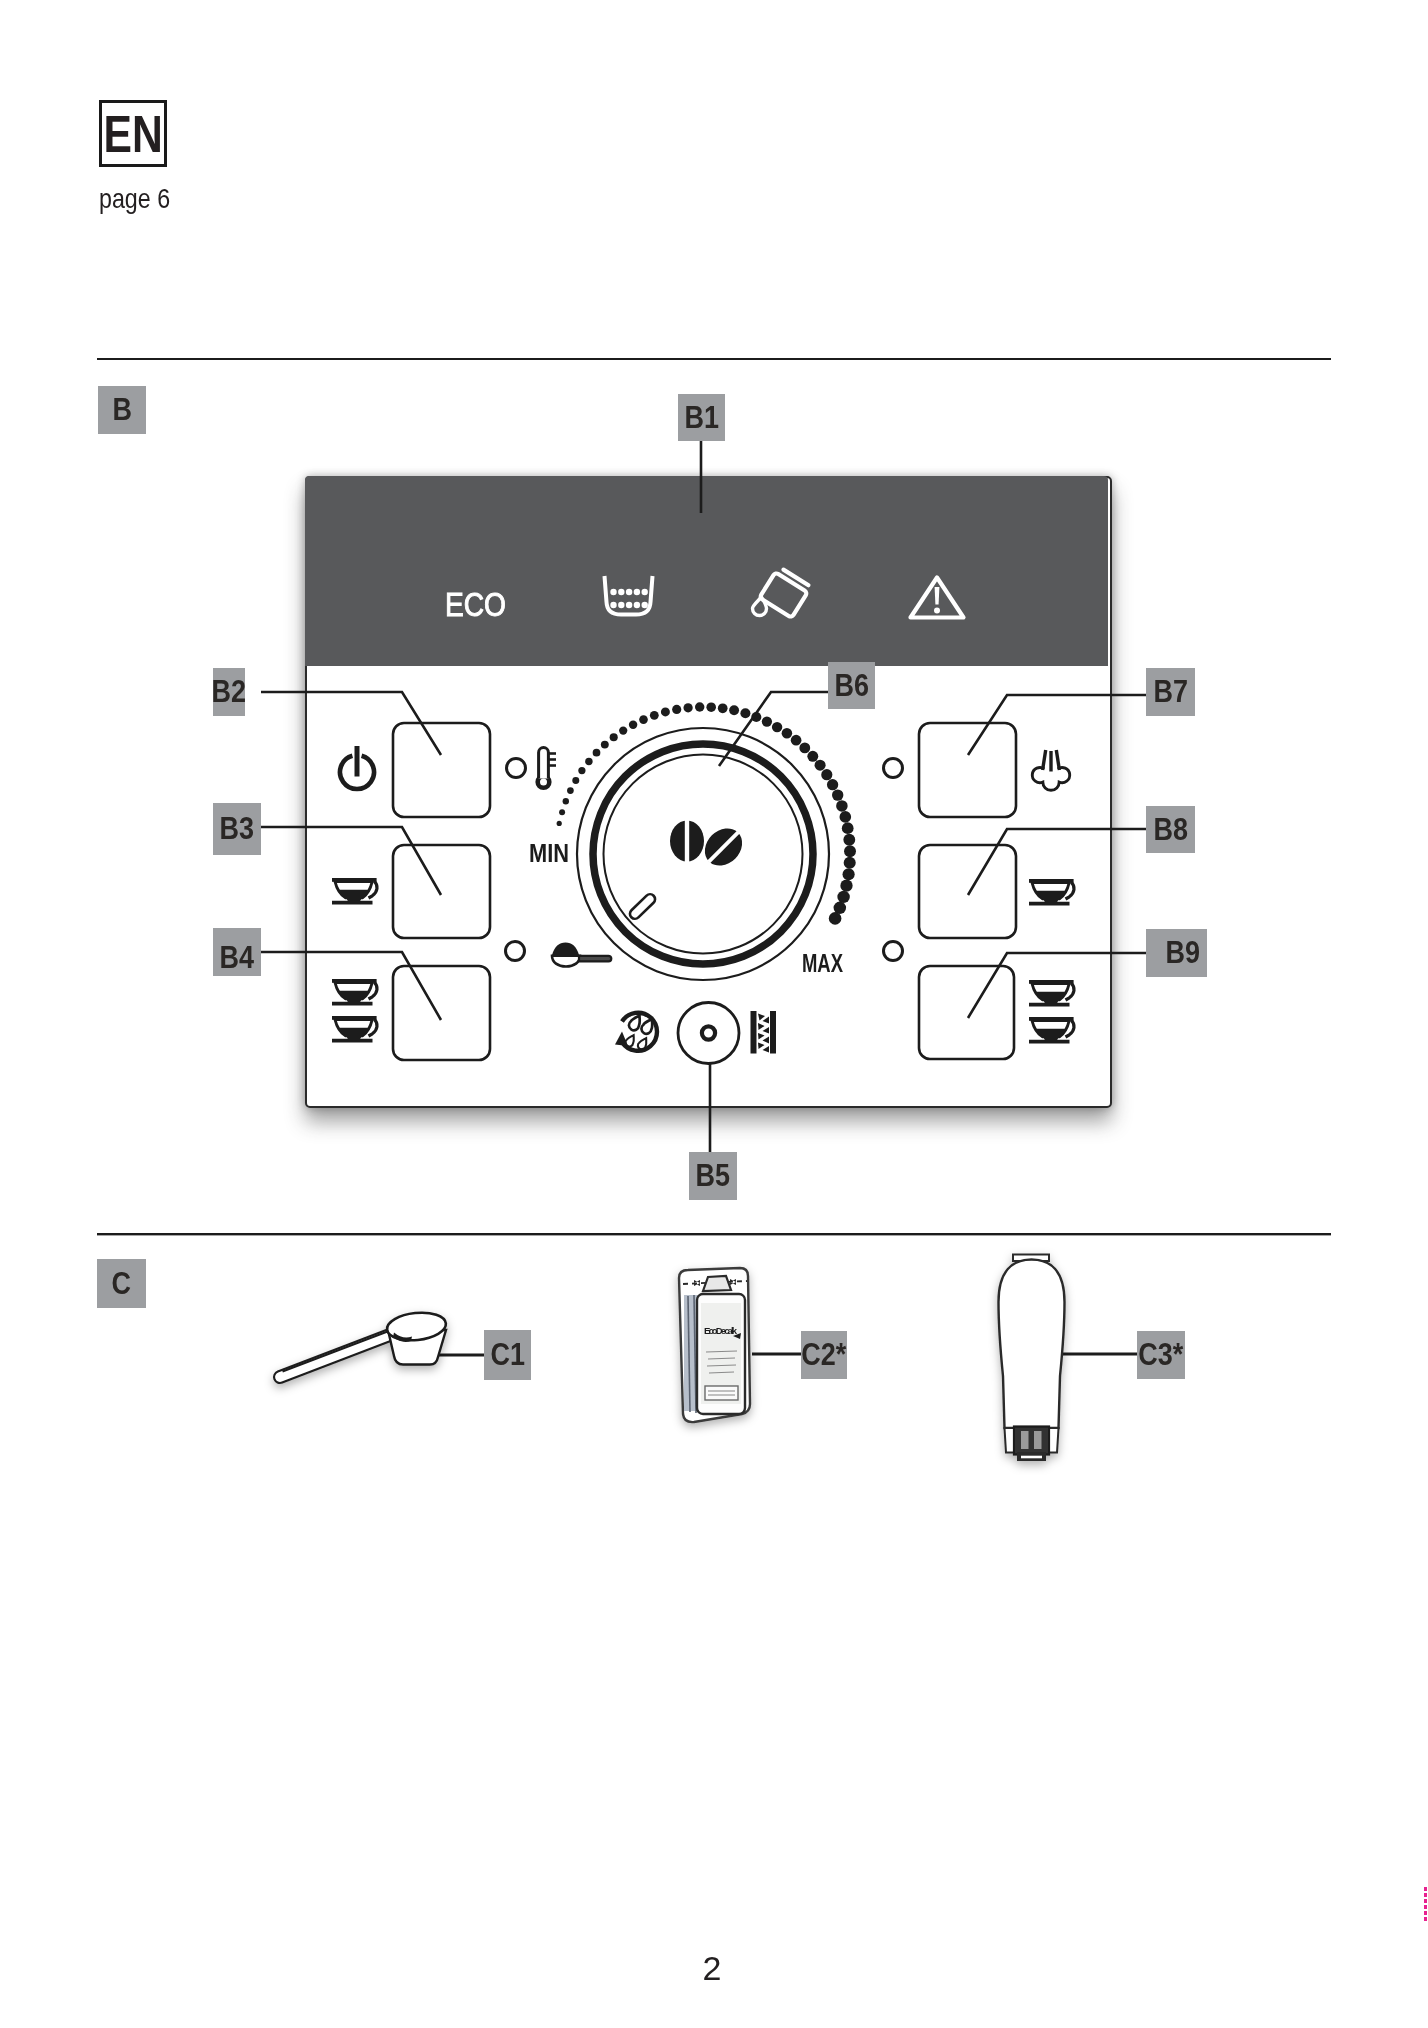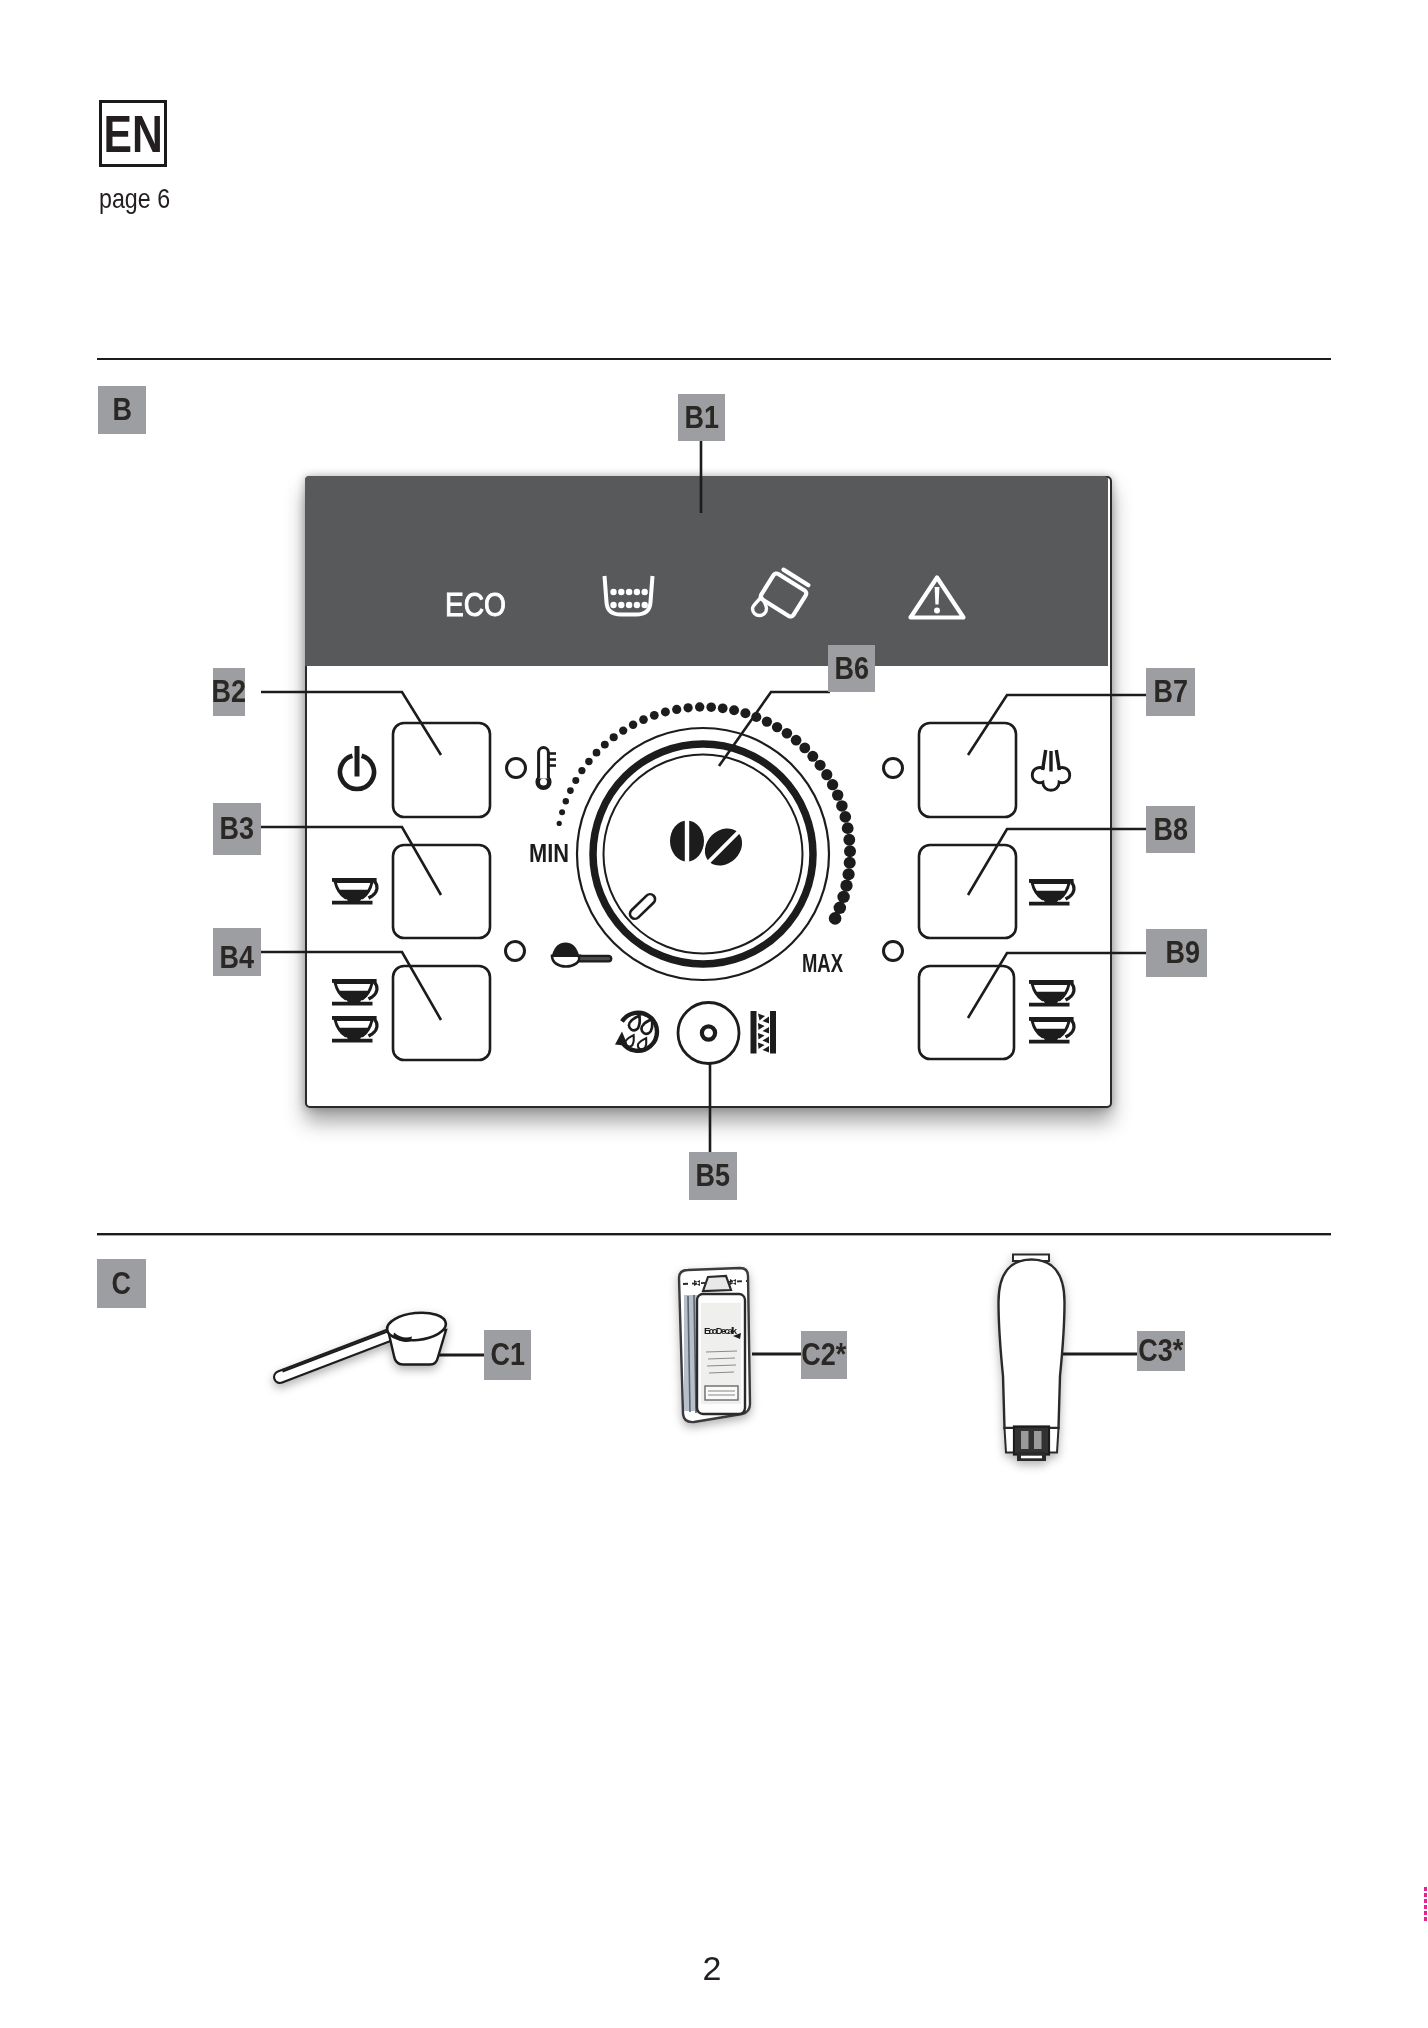--- a/index.html
+++ b/index.html
@@ -334,21 +334,21 @@
     </div>
 
 <div class="lbl" style="left:213px;top:928px;width:48px;height:48px;align-items:flex-end;">
       <span>B4</span>
     </div>
 
 <div class="lbl" style="left:689px;top:1152px;width:48px;height:48px;">
       <span>B5</span>
     </div>
 
-<div class="lbl" style="left:828px;top:645px;width:47px;height:47px;">
+<div class="lbl" style="left:828px;top:662px;width:47px;height:47px;">
       <span>B6</span>
     </div>
 
 <div class="lbl" style="left:1146px;top:668px;width:49px;height:48px;">
       <span>B7</span>
     </div>
 
 <div class="lbl" style="left:1146px;top:806px;width:49px;height:47px;">
       <span>B8</span>
     </div>
@@ -362,21 +362,21 @@
     </div>
 
 <div class="lbl" style="left:484px;top:1330px;width:47px;height:50px;">
       <span>C1</span>
     </div>
 
 <div class="lbl" style="left:801px;top:1331px;width:46px;height:48px;">
       <span>C2*</span>
     </div>
 
-<div class="lbl" style="left:1137px;top:1331px;width:48px;height:40px;">
+<div class="lbl" style="left:1137px;top:1331px;width:48px;height:48px;">
       <span>C3*</span>
     </div>
 
 <div style="position:absolute;left:697px;top:1949px;width:30px;text-align:center;font-size:34px;">2</div>
 
 <div style="position:absolute;left:1423.5px;top:1887px;width:3px;height:34px;background:repeating-linear-gradient(to bottom,#e8218f 0,#e8218f 4px,#fff 4px,#fff 6px);"></div>
 
 </div>
 
 </body></html>

